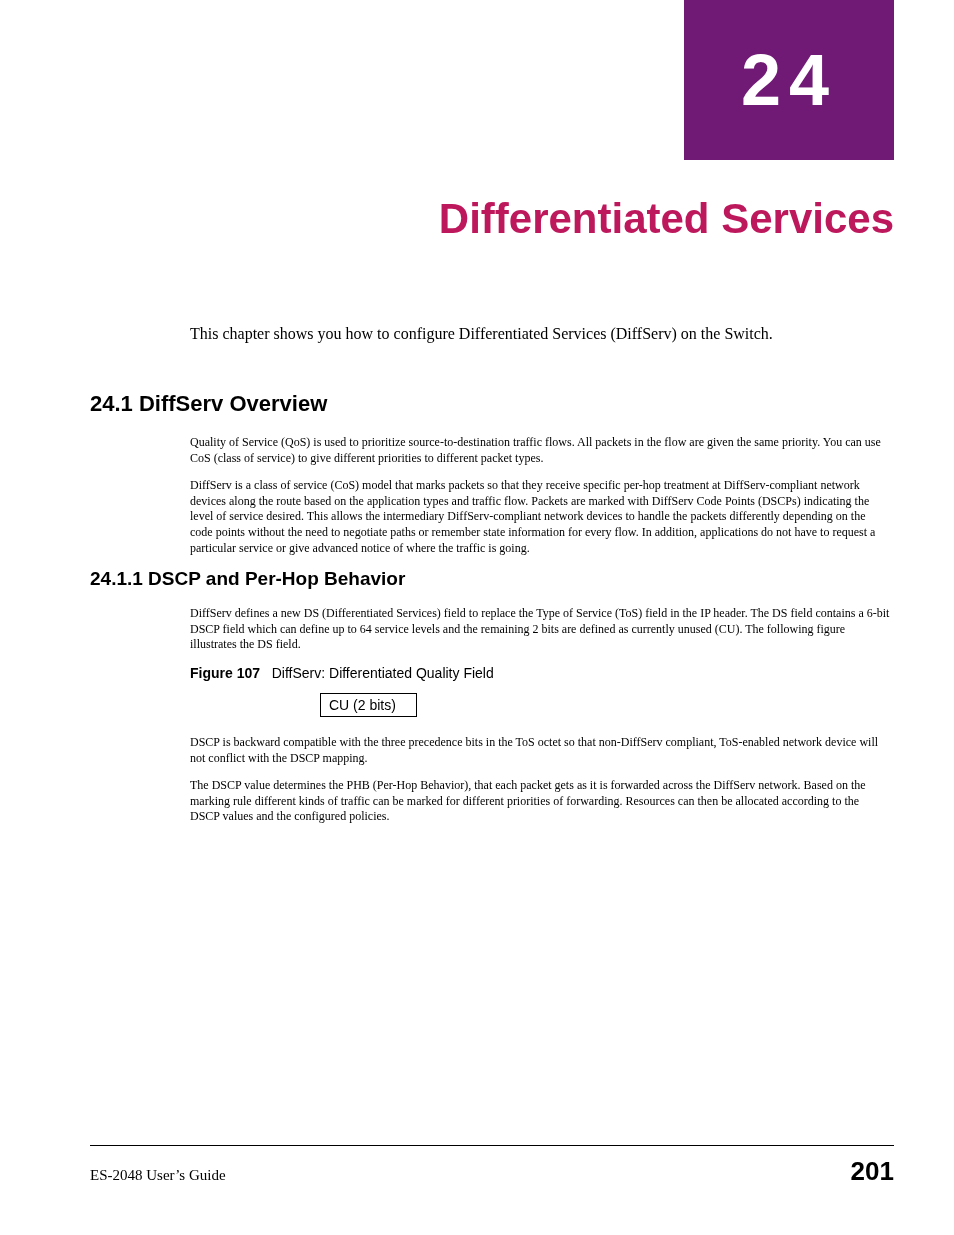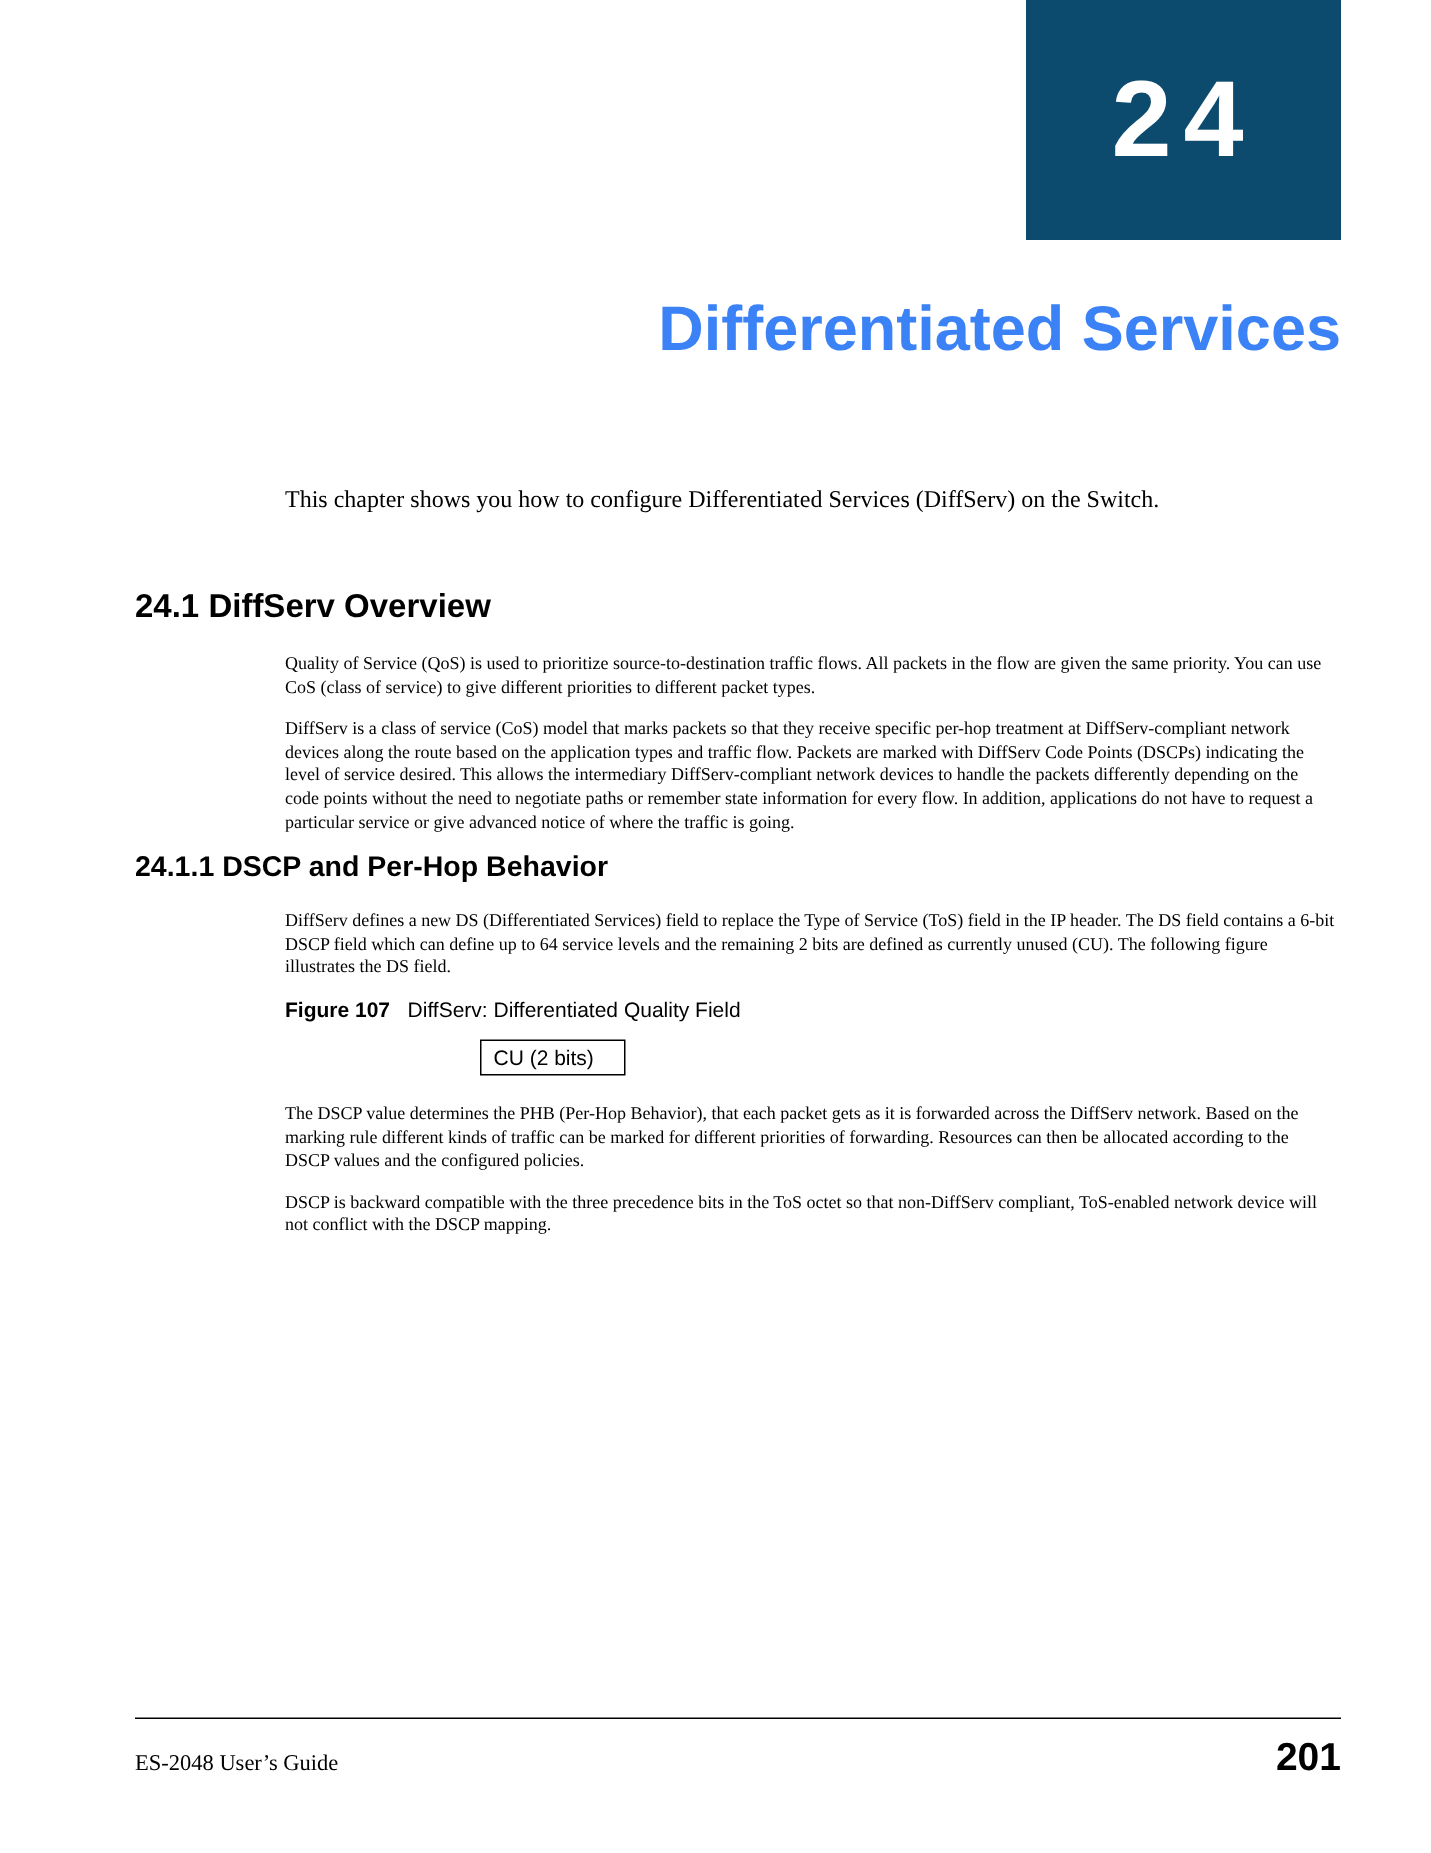--- a/index.html
+++ b/index.html
@@ -10,37 +10,37 @@
     font-family: "Times New Roman", Times, serif;
     position: relative;
     color: #000;
   }
   .chapter-box {
     position: absolute;
     top: 0;
     right: 60px;
     width: 210px;
     height: 160px;
-    background: #0c4a6e;
+    background: #701a75;
     display: flex;
     align-items: center;
     justify-content: center;
   }
   .chapter-number {
     color: #ffffff;
     font-family: Arial, Helvetica, sans-serif;
     font-weight: bold;
     font-size: 72px;
     letter-spacing: 8px;
   }
   .chapter-title {
     position: absolute;
     top: 195px;
     right: 60px;
-    color: #3b82f6;
+    color: #be185d;
     font-family: Arial, Helvetica, sans-serif;
     font-weight: bold;
     font-size: 42px;
     text-align: right;
   }
   .content {
     position: absolute;
     top: 310px;
     left: 190px;
     width: 700px;
@@ -132,20 +132,20 @@
   <p class="para">DiffServ defines a new DS (Differentiated Services) field to replace the Type of Service (ToS) field in the IP header. The DS field contains a 6-bit DSCP field which can define up to 64 service levels and the remaining 2 bits are defined as currently unused (CU). The following figure illustrates the DS field.</p>
 
   <p class="figcap">
     <span class="figcap-bold">Figure 107</span>&nbsp;&nbsp;&nbsp;<span>DiffServ: Differentiated Quality Field</span>
   </p>
 
   <div class="dsfield">
     <div class="cell cu">CU (2 bits)</div>
   </div>
 
+  <p class="para">DSCP is backward compatible with the three precedence bits in the ToS octet so that non-DiffServ compliant, ToS-enabled network device will not conflict with the DSCP mapping.</p>
   <p class="para">The DSCP value determines the PHB (Per-Hop Behavior), that each packet gets as it is forwarded across the DiffServ network. Based on the marking rule different kinds of traffic can be marked for different priorities of forwarding. Resources can then be allocated according to the DSCP values and the configured policies.</p>
-  <p class="para">DSCP is backward compatible with the three precedence bits in the ToS octet so that non-DiffServ compliant, ToS-enabled network device will not conflict with the DSCP mapping.</p>
 </div>
 
 <div class="footer">
   <span class="footer-left">ES-2048 User’s Guide</span>
   <span class="footer-right">201</span>
 </div>
 
 </body></html>

